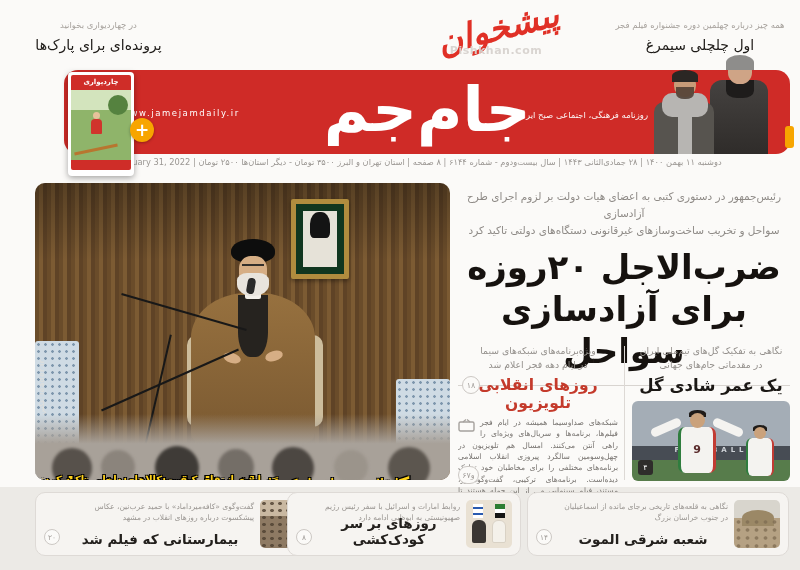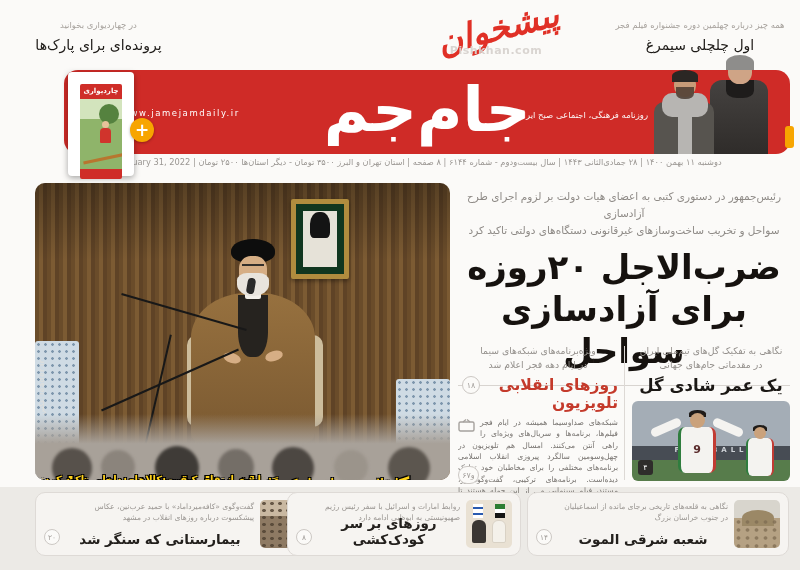--- a/index.html
+++ b/index.html
@@ -20,21 +20,21 @@
   .wm-domain{font-size:11px;font-weight:bold;color:#d8d3cf;margin-top:-4px;letter-spacing:.5px;opacity:.95}
 
   
   .masthead{position:absolute;left:64px;top:70px;width:726px;height:84px;background:#cf2b27;border-radius:14px;z-index:1}
   .mh-logo{position:absolute;left:50%;top:50%;transform:translate(-50%,-54%);color:#fff;font-size:62px;font-weight:bold;letter-spacing:-2px;direction:rtl;white-space:nowrap}
   .mh-site{position:absolute;left:58px;top:38px;color:#fff;font-size:8.5px;letter-spacing:1.6px}
   .mh-tagline{position:absolute;right:142px;top:40px;color:#ffffff;font-size:8.5px;direction:rtl;opacity:.95}
   .mh-tab{position:absolute;right:-4px;top:56px;width:9px;height:22px;background:#f7a500;border-radius:3px}
 
   
-  .sup{position:absolute;left:68px;top:72px;width:66px;height:104px;background:#fff;border-radius:4px;box-shadow:0 2px 6px rgba(0,0,0,.35);padding:12px;z-index:3}
+  .sup{position:absolute;left:68px;top:72px;width:66px;height:104px;background:#fff;border-radius:4px;box-shadow:0 2px 6px rgba(0,0,0,.35);padding:3px;z-index:3}
   .sup-head{height:15px;background:#cf2d28;border-radius:2px 2px 0 0;color:#fff;font-size:7px;font-weight:bold;text-align:center;line-height:15px;direction:rtl}
   .sup-img{position:relative;height:70px;background:linear-gradient(180deg,#d3e4bd 0 28%,#8fb46a 28% 100%);overflow:hidden}
   .sup-tree{position:absolute;right:3px;top:5px;width:20px;height:20px;background:#55823f;border-radius:50%}
   .sup-kid-head{position:absolute;left:22px;top:22px;width:7px;height:7px;background:#e7c29a;border-radius:50%}
   .sup-kid{position:absolute;left:20px;top:29px;width:11px;height:15px;background:#d0342c;border-radius:4px 4px 1px 1px}
   .sup-bar{position:absolute;left:3px;bottom:9px;width:44px;height:3px;background:#b8762f;transform:rotate(-12deg)}
   .sup-foot{height:10px;background:#cf2d28;border-radius:0 0 2px 2px}
   .plus{position:absolute;left:130px;top:118px;width:24px;height:24px;background:#f7a500;border-radius:50%;color:#fff;font-size:17px;font-weight:bold;display:flex;align-items:center;justify-content:center;z-index:4;box-shadow:0 1px 3px rgba(0,0,0,.3)}
 
   
@@ -92,21 +92,21 @@
   .lead-kicker{font-size:10.5px;color:#8e8a86;line-height:1.62}
   .lead-headline{font-size:34px;font-weight:bold;color:#16120f;line-height:1.24;margin-top:7px;letter-spacing:-1px}
   .lead-rule{position:relative;margin-top:13px;height:1px;background:#d8d4d0}
   .pbadge{display:inline-flex;align-items:center;justify-content:center;width:18px;height:18px;border:1px solid #ccc8c4;border-radius:50%;font-size:8px;color:#a09c98;background:#fbfaf8}
   .lead-rule .pbadge{position:absolute;left:4px;top:-9px}
 
   
   .subs{position:absolute;left:458px;top:344px;width:332px;height:138px}
   .s-kicker{font-size:9.3px;color:#938f8b;text-align:center;line-height:1.5;direction:rtl}
   .tvcol{position:absolute;left:0;top:0;width:160px;height:138px}
-  .tv-title{font-size:15.5px;font-weight:bold;color:#c43a2b;margin:4px 0 5px;direction:rtl}
+  .tv-title{font-size:15.5px;font-weight:bold;color:#c43a2b;text-align:center;margin:4px 0 5px;direction:rtl}
   .tv-body{font-size:7.6px;color:#76726e;text-align:justify;direction:rtl;line-height:1.5;max-height:76px;overflow:hidden}
   .tv-ico{float:left;width:17px;height:13px;margin:2px 5px 2px 0}
   .tv-badge{position:absolute;left:0;bottom:-2px;width:21px;border-radius:10px}
   .vline{position:absolute;left:166px;top:2px;bottom:2px;width:1px;background:#ddd9d5}
   .spcol{position:absolute;left:174px;top:0;width:158px;height:138px}
   .sp-title{font-size:16.5px;font-weight:bold;color:#1b1815;text-align:center;margin:4px 0 6px;direction:rtl}
   .sp-photo{position:relative;width:100%;height:80px;border-radius:6px;overflow:hidden;
     background:linear-gradient(180deg,#a4adb6 0 56%,#474c54 56% 74%,#577c4b 74% 100%)}
   .sp-photo div{position:absolute}
   .board-txt{left:0;right:0;top:57%;text-align:center;color:#cfd3d8;font-size:7px;font-weight:bold;letter-spacing:4px}
@@ -275,21 +275,21 @@
       </div>
     </div>
   </div>
 </div>
 
 <div class="brow">
 
   <div class="bbox b1">
     <div class="bphoto ph-crowd"></div>
     <div class="bkicker">گفت‌وگوی «کافه‌میرداماد» با حمید عرب‌نین، عکاس پیشکسوت درباره روزهای انقلاب در مشهد</div>
-    <div class="btitle">بیمارستانی که سنگر شد</div>
+    <div class="btitle">بیمارستانی که فیلم شد</div>
     <span class="pbadge bbadge">۲۰</span>
   </div>
 
   <div class="bbox b2">
     <div class="bphoto ph-meet">
       <div class="mflag1"></div>
       <div class="mflag2"></div>
       <div class="mfig1"></div>
       <div class="mfig2"></div>
     </div>

